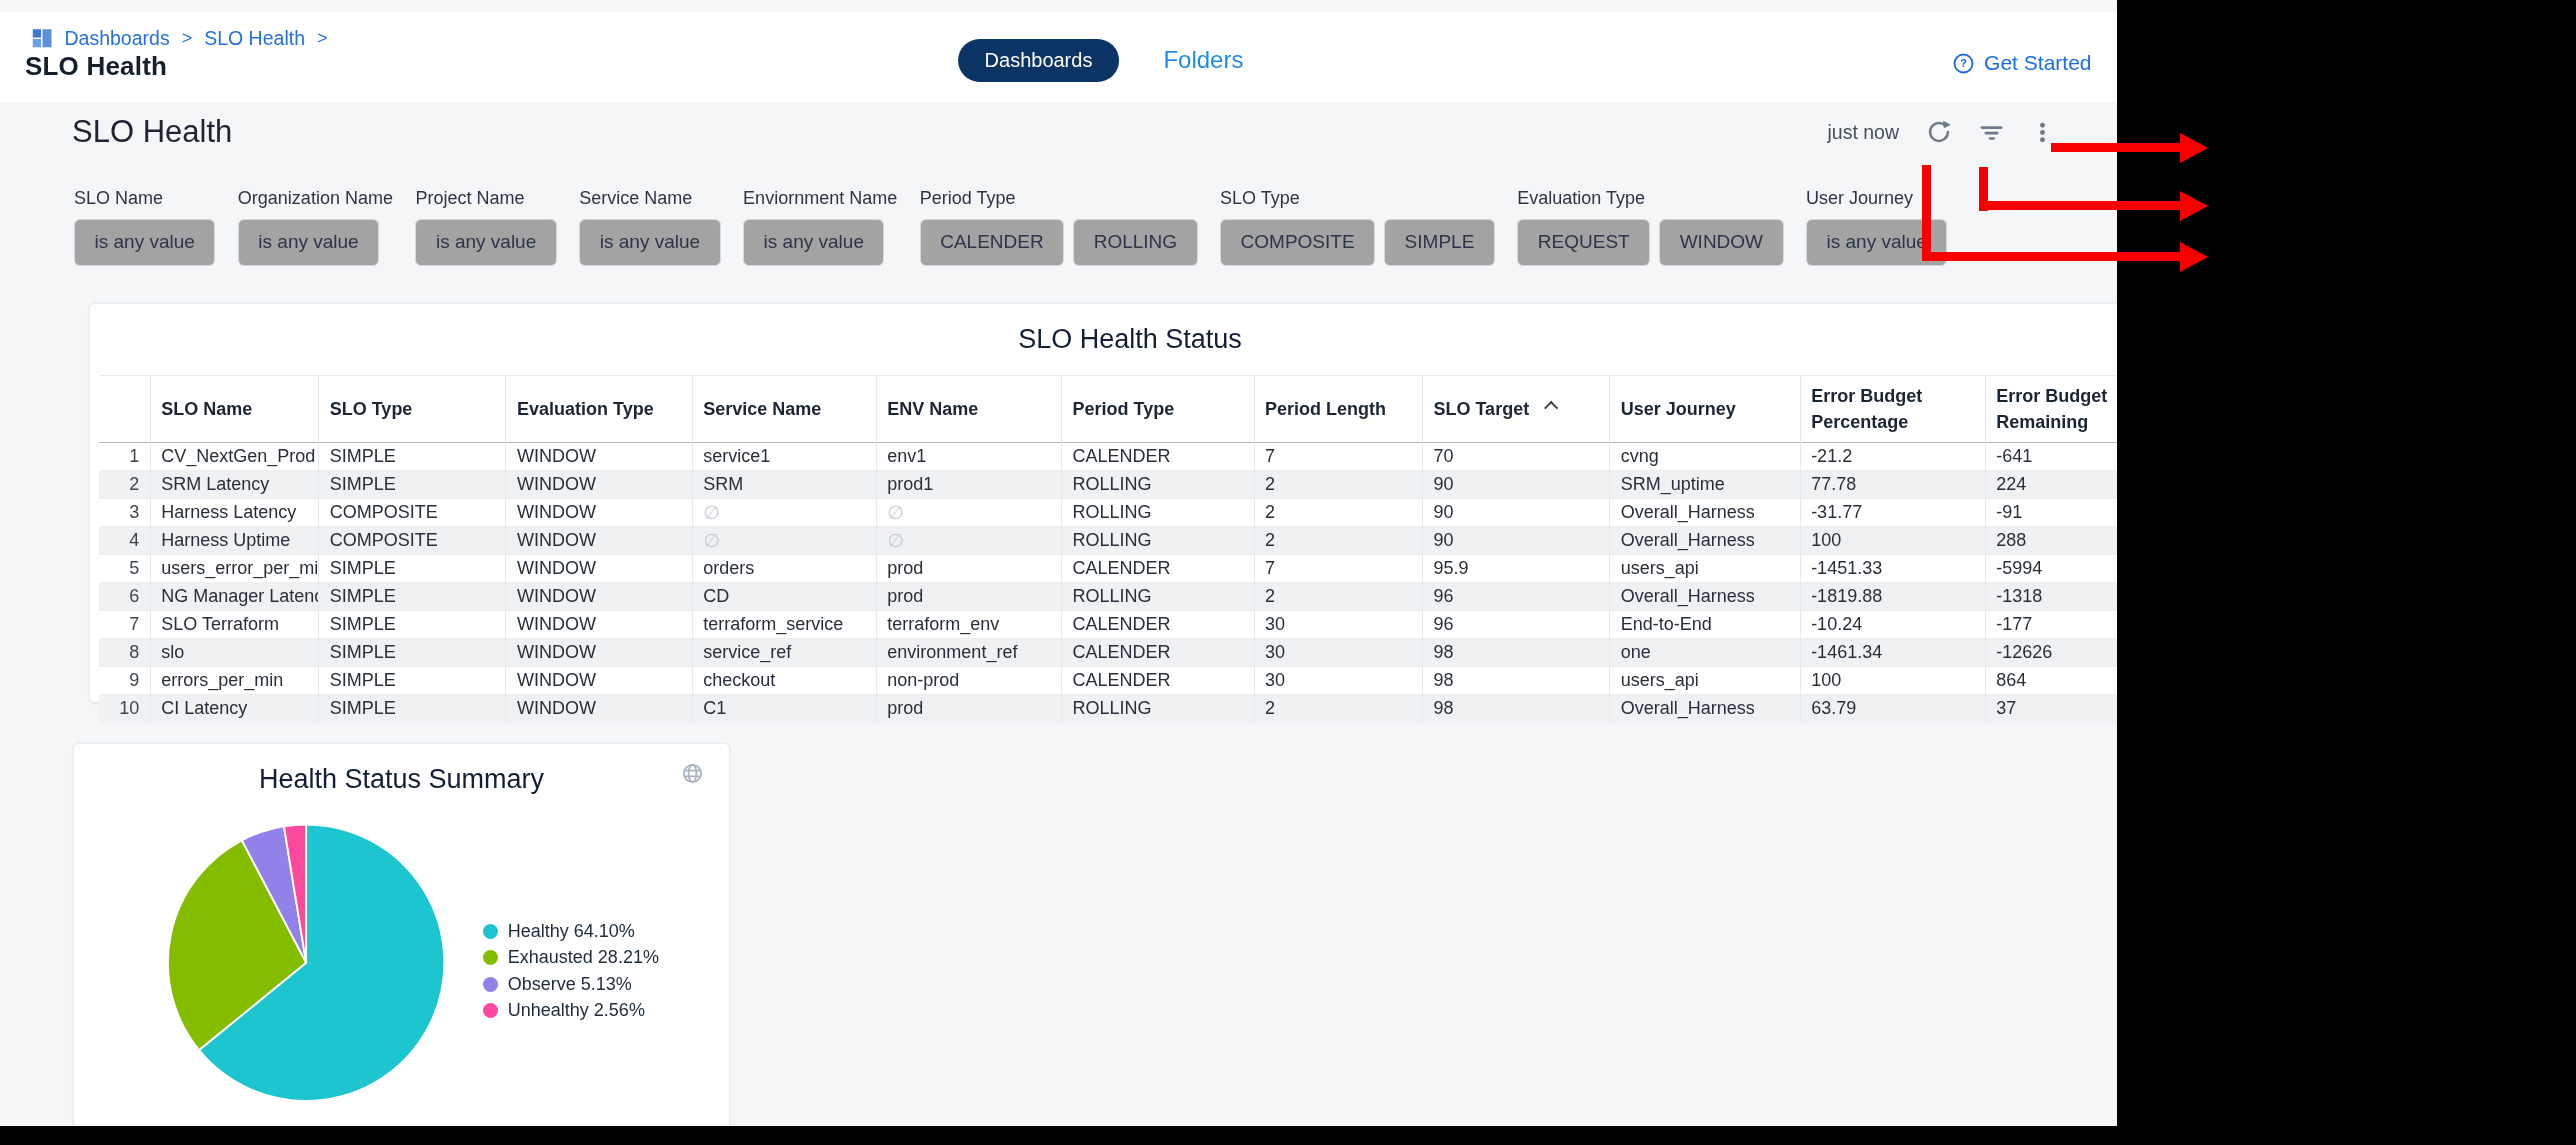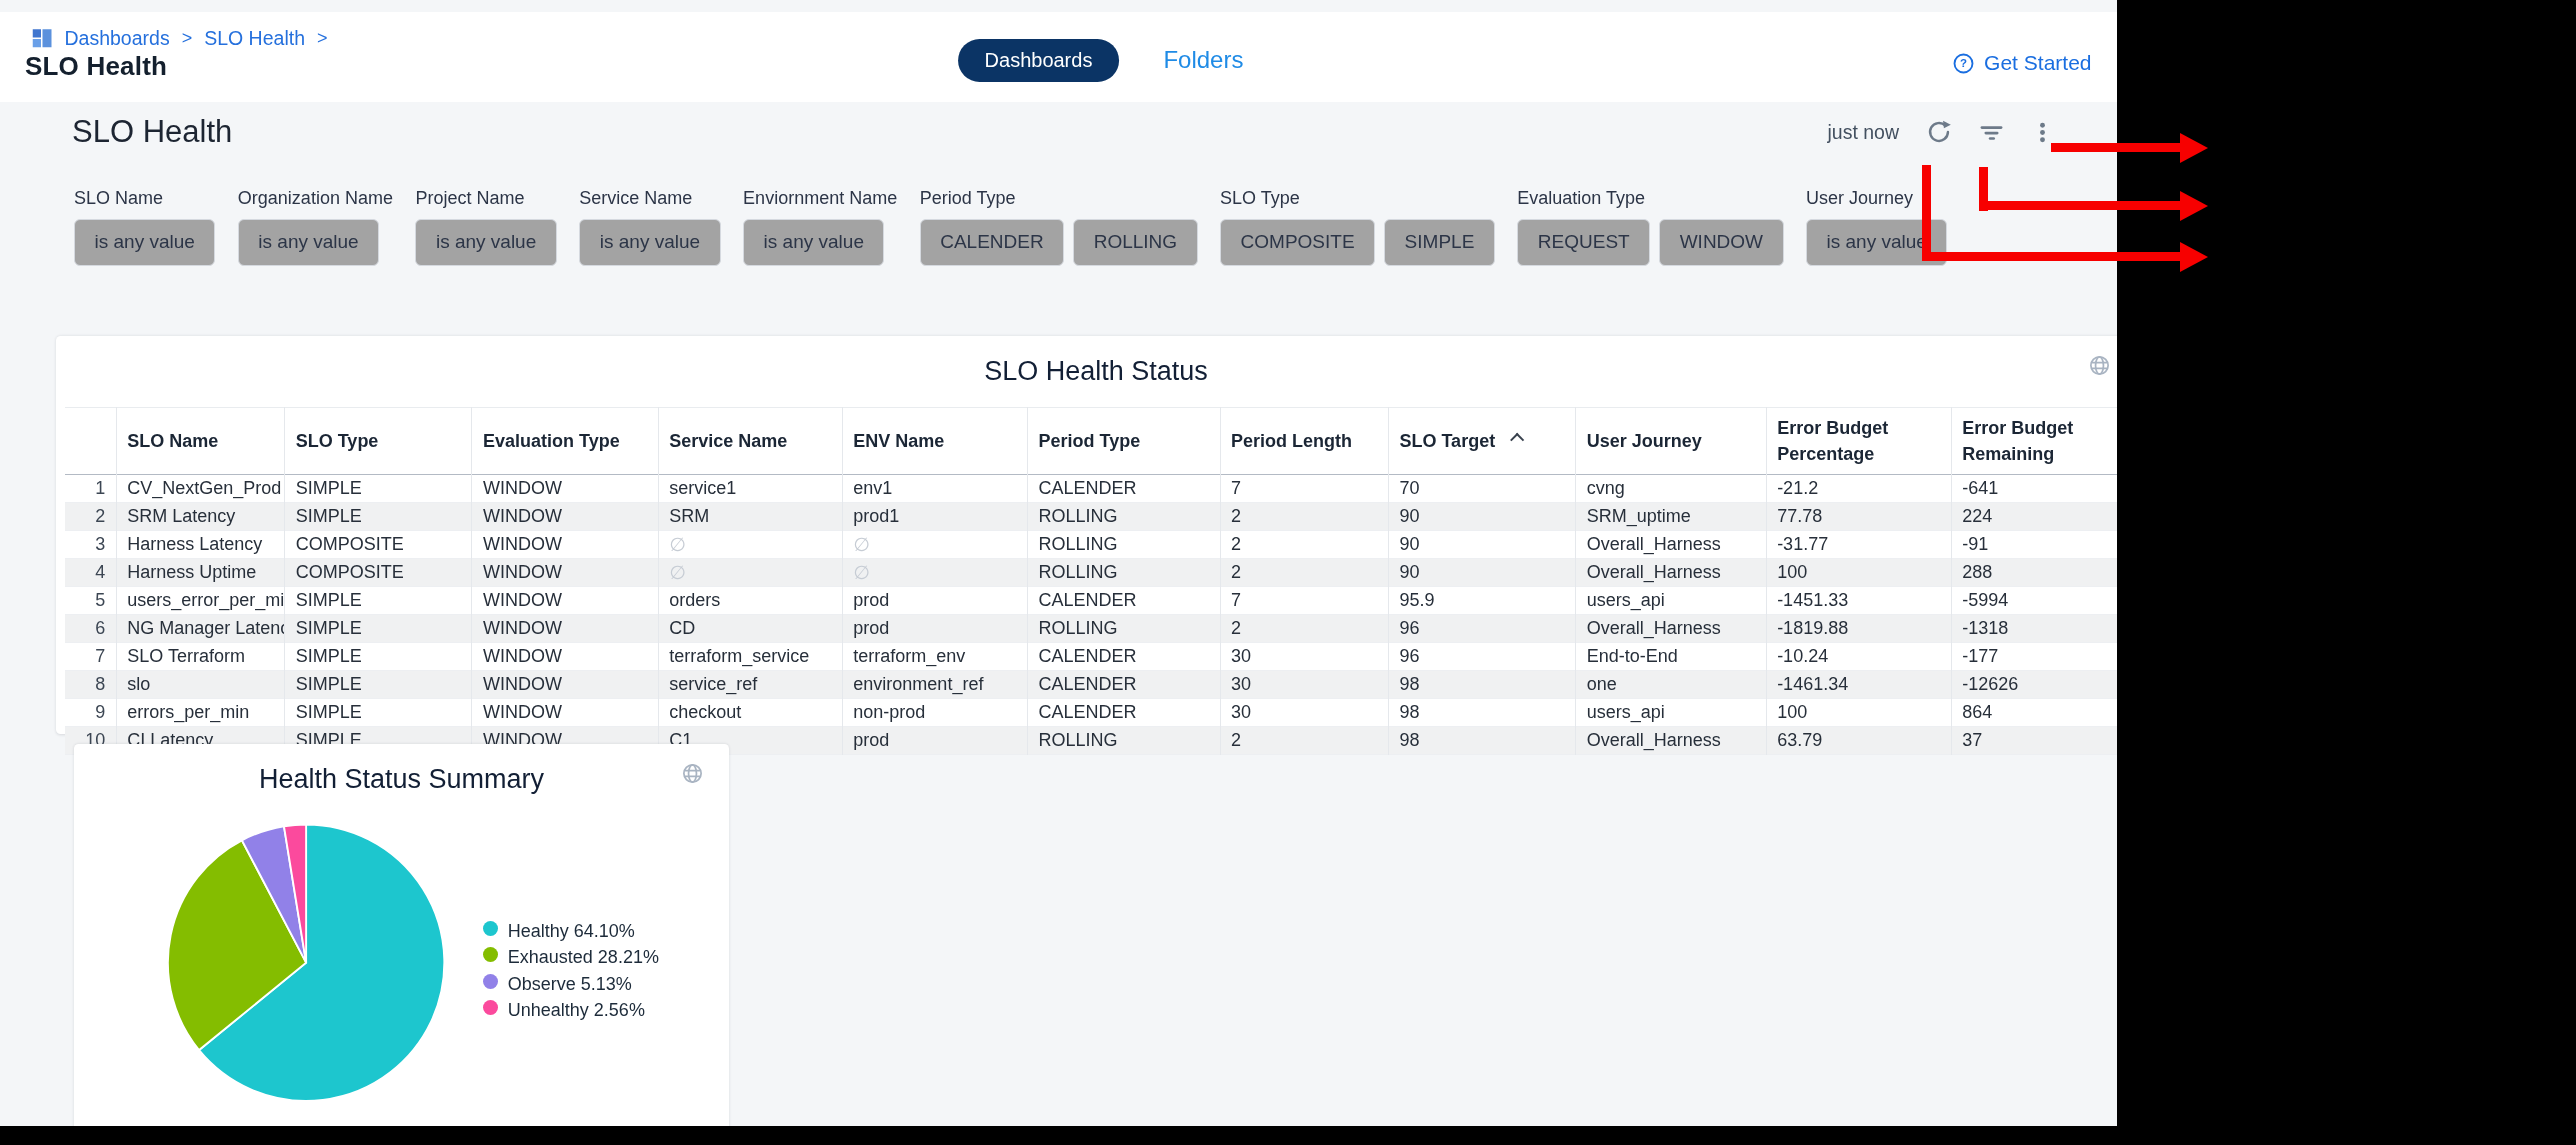--- a/index.html
+++ b/index.html
@@ -27,21 +27,21 @@
 
   
   .filters{position:absolute;left:74px;top:188px;display:flex;gap:22.5px;}
   .fgroup{display:flex;flex-direction:column;}
   .flabel{font-size:18px;color:#2c3547;margin-bottom:9.8px;white-space:nowrap;}
   .fchips{display:flex;gap:9px;}
   .chip{background:#a3a3a3;border:1.1px solid #d5d9df;border-radius:6px;height:47px;padding:0 19.5px;font-size:19px;color:#2c3547;font-family:inherit;cursor:pointer;white-space:nowrap;}
 
   
   .card{position:absolute;background:#fff;border-radius:4.5px;box-shadow:0 0.8px 3px rgba(35,45,60,.14);}
-  .table-card{left:56px;top:304px;width:2080px;height:398px;margin-top:32px;}
+  .table-card{left:90px;top:304px;width:2080px;height:398px;}
   .pie-card{left:74px;top:744px;width:655px;height:390px;}
   .card-title{position:absolute;top:19.5px;left:0;right:0;text-align:center;font-size:27px;font-weight:500;color:#121f35;}
   .globe{position:absolute;right:25.5px;top:18px;line-height:0;cursor:pointer;}
 
   
   .table-wrap{position:absolute;top:71px;left:9px;right:1.5px;}
   table{width:100%;table-layout:fixed;border-collapse:collapse;}
   thead tr{border-top:0.8px solid #e9ecef;border-bottom:1.5px solid #b3bac4;}
   th{font-size:18px;font-weight:700;color:#1b2635;text-align:left;padding:6.8px 4.5px 6.8px 10.5px;vertical-align:middle;line-height:1.45;}
   th,td{overflow:hidden;white-space:normal;}
@@ -51,21 +51,21 @@
   td{font-size:18px;color:#272f3a;height:27px;padding:0 4.5px 0 10.5px;white-space:nowrap;}
   td.rn{color:#3c4653;text-align:right;padding:0 10.5px 0 0;}
   td.null{color:#c6ccd4;font-size:19px;}
   .sort-caret{display:inline-block;width:8.3px;height:8.3px;border-left:2.3px solid #39424e;border-top:2.3px solid #39424e;transform:rotate(45deg);margin-left:16.5px;margin-bottom:1.5px;}
   .scrollbar{position:absolute;right:2.3px;top:72px;width:9.8px;height:323px;}
   .scrollbar .thumb{width:100%;height:28.5px;background:#fff;border:0.8px solid #dde1e6;border-radius:5.3px;}
 
   
   #pie{position:absolute;left:0;top:0;}
   .legend{position:absolute;left:409px;top:177px;display:flex;flex-direction:column;gap:5.3px;}
-  .legend-item{display:flex;gap:9.8px;font-size:18px;font-weight:500;color:#1d2b3a;cursor:pointer;}
+  .legend-item{display:flex;align-items:center;gap:9.8px;font-size:18px;font-weight:500;color:#1d2b3a;cursor:pointer;}
   .dot{width:15px;height:15px;border-radius:50%;flex:0 0 auto;}
 
   
   .arrows{position:absolute;left:0;top:0;width:100%;height:100%;pointer-events:none;z-index:9;}
   .aline{position:absolute;background:#f70000;}
   .ahead{position:absolute;width:0;height:0;border-top:15px solid transparent;border-bottom:15px solid transparent;border-left:28.5px solid #f70000;}
 </style>
 </head>
 <body>
 

